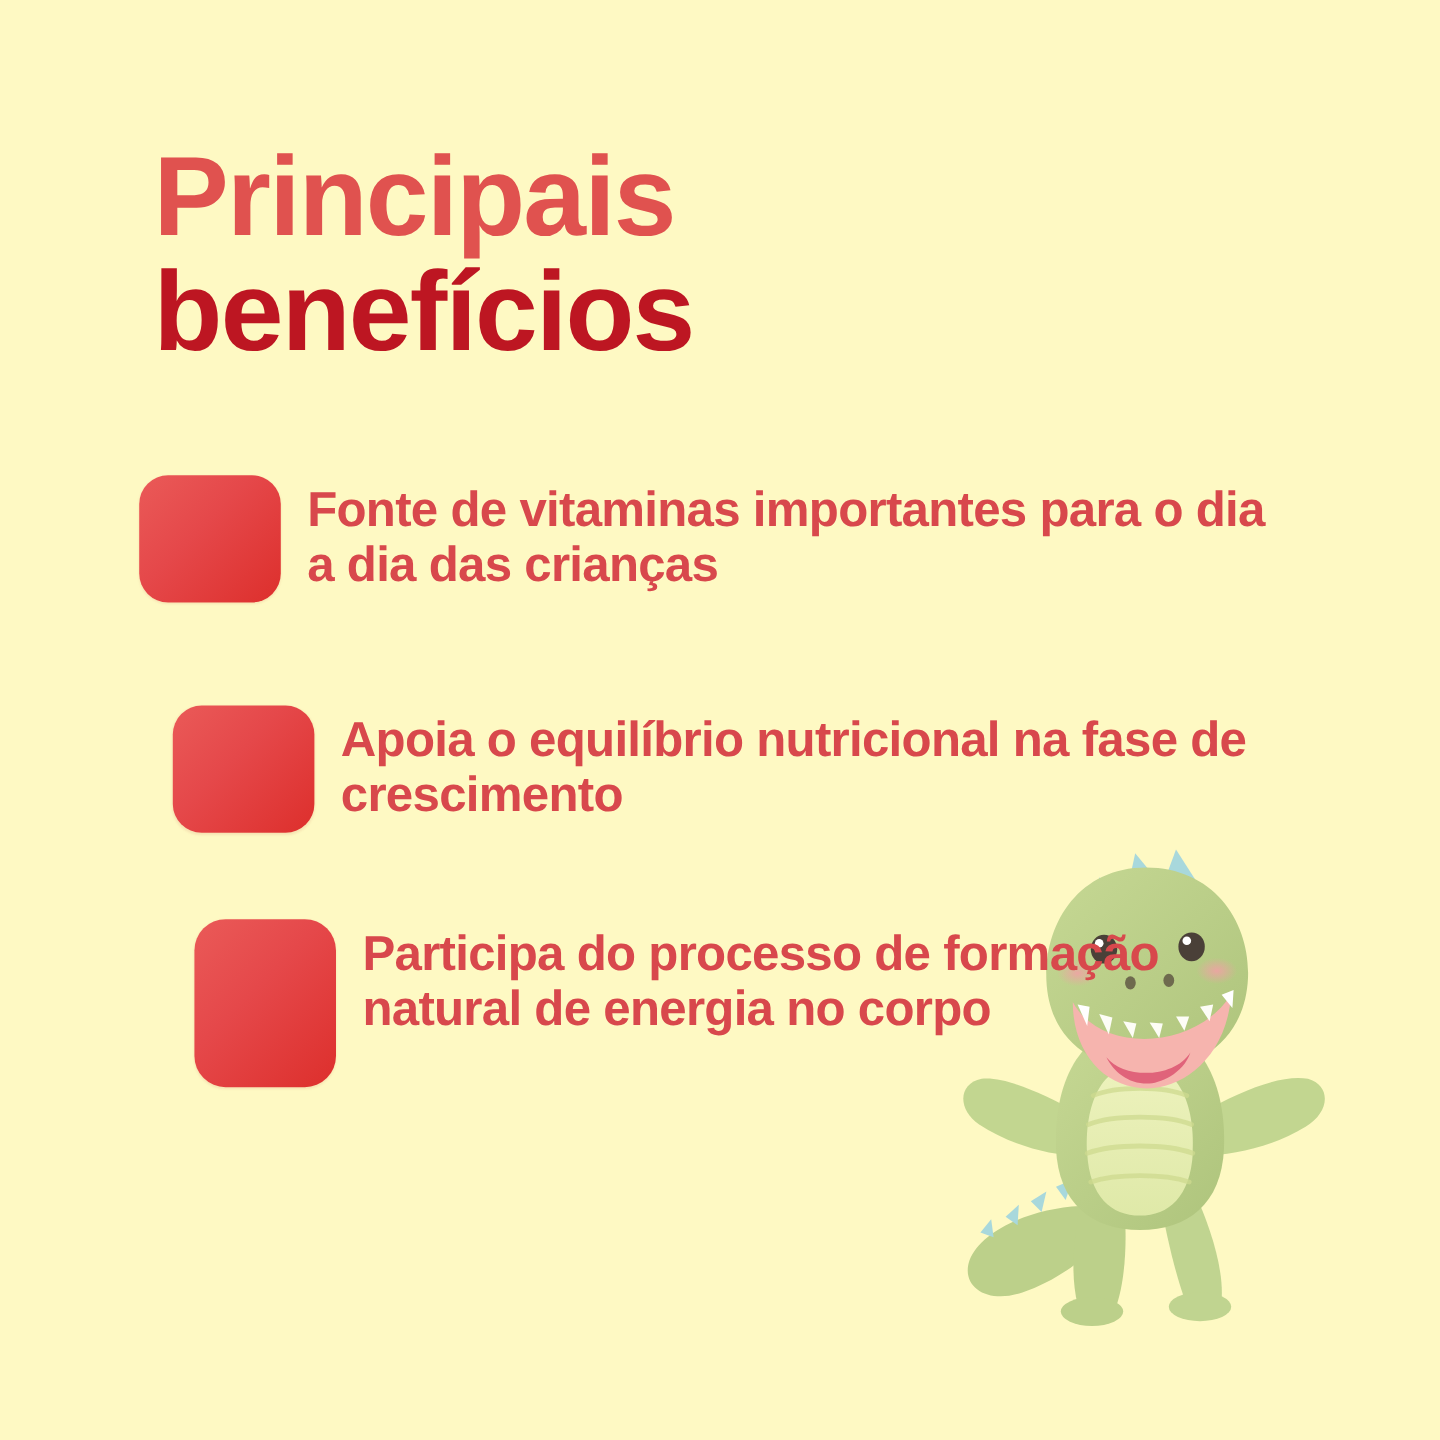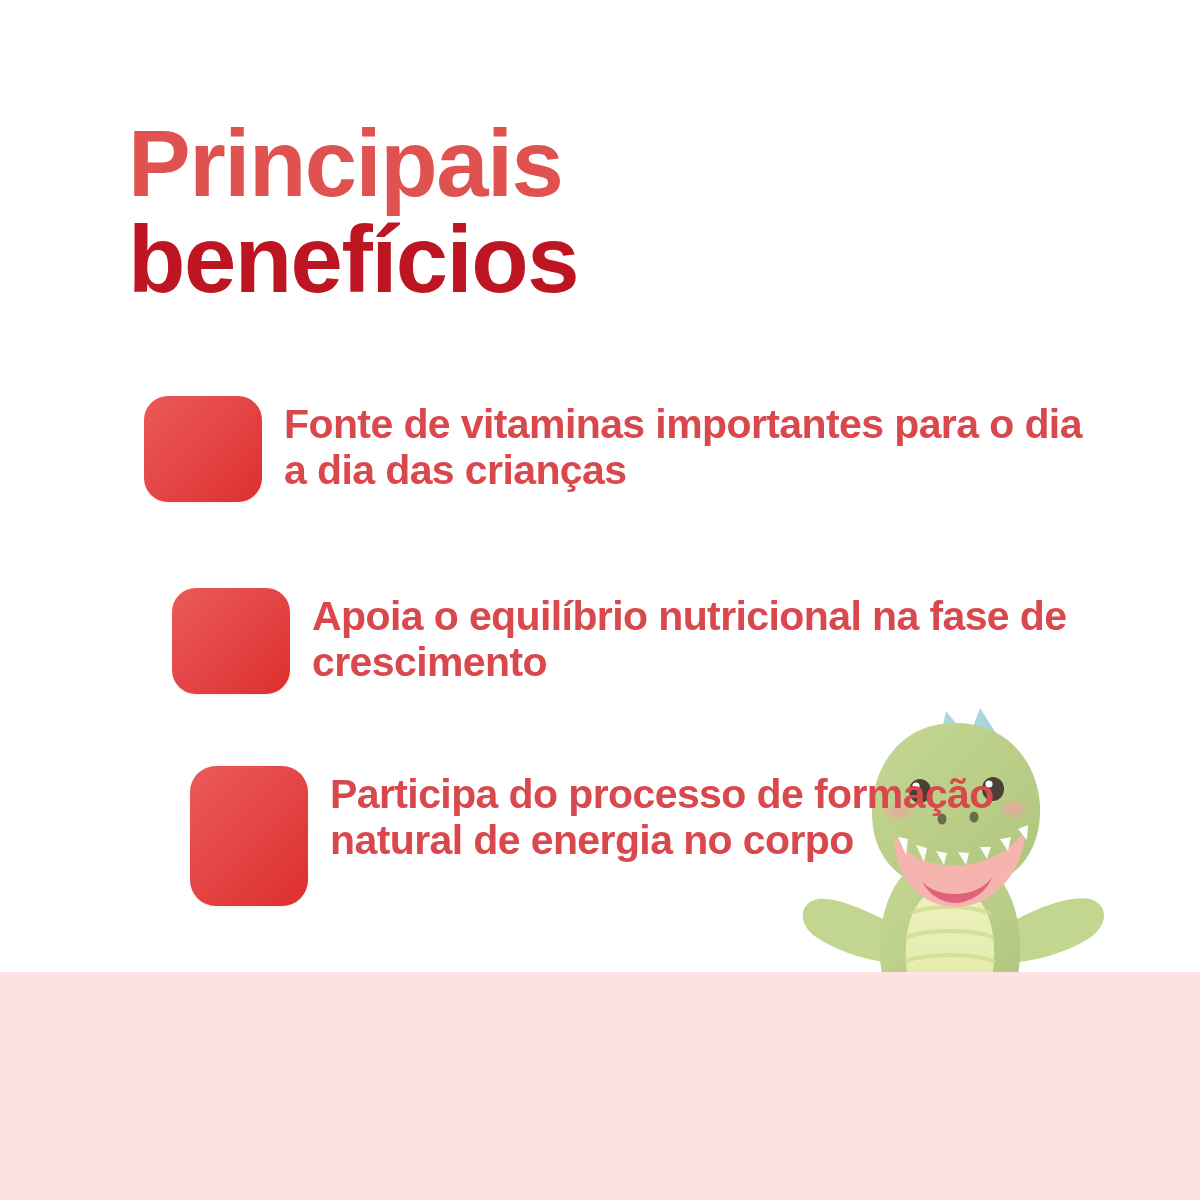--- a/index.html
+++ b/index.html
@@ -11,22 +11,22 @@
     height: 1200px;
     background: #fde1e3;
     font-family: "Liberation Sans", sans-serif;
     overflow: hidden;
     position: relative;
   }
 
   #canvas {
     position: relative;
     width: 1200px;
-    height: 972px;
-    background: #ffffff;
+    height: 1200px;
+    background: #fef9c3;
     overflow: hidden;
   }
 
   
   .title-block {
     position: absolute;
     left: 128px;
     top: 118px;
     width: 900px;
     z-index: 3;
@@ -53,21 +53,21 @@
     position: absolute;
     left: 0;
     top: 0;
     width: 1200px;
     z-index: 3;
   }
   .benefit-row {
     position: absolute;
     display: flex;
     align-items: flex-start;
-    left: 144px;
+    left: 116px;
   }
   .benefit-row.r0 { top: 396px; }
   .benefit-row.r1 { top: 588px; margin-left: 28px; }
   .benefit-row.r2 { top: 766px; padding-left: 46px; }
 
   .benefit-badge {
     flex: 0 0 auto;
     width: 118px;
     height: 106px;
     border-radius: 24px;

